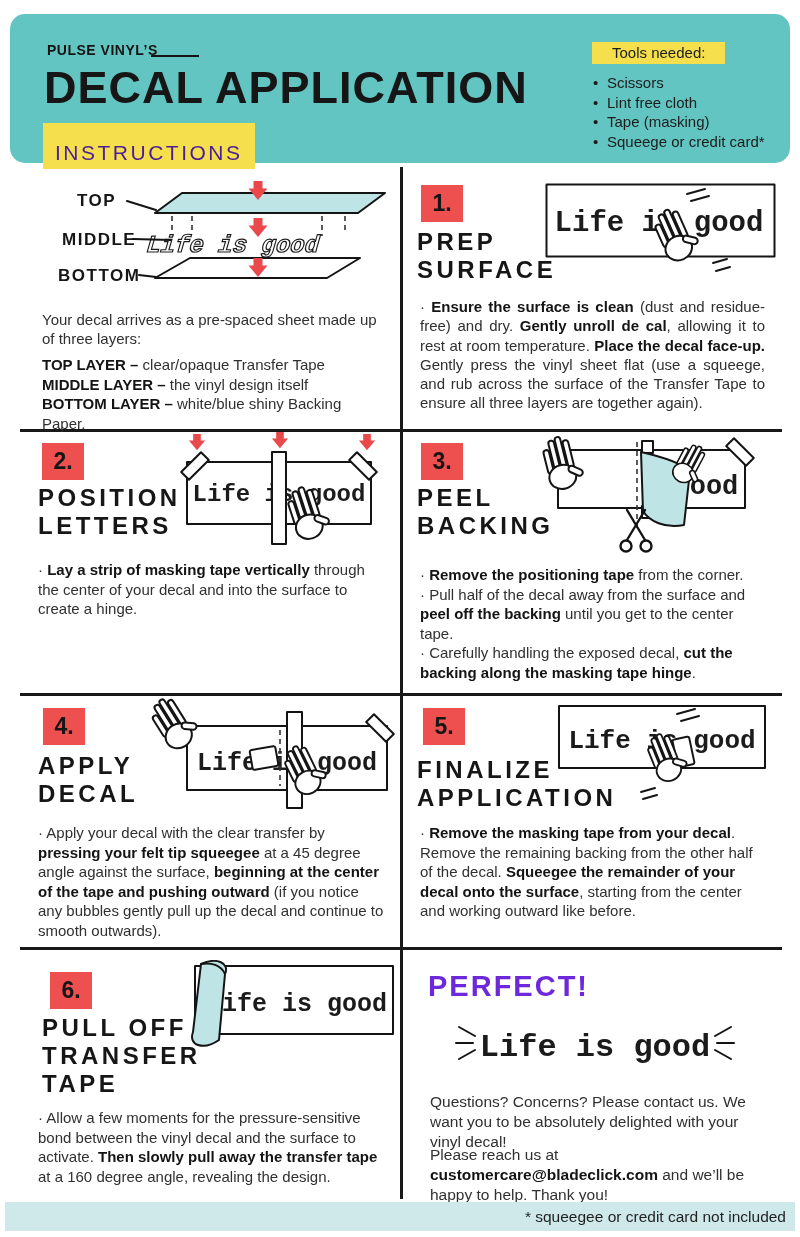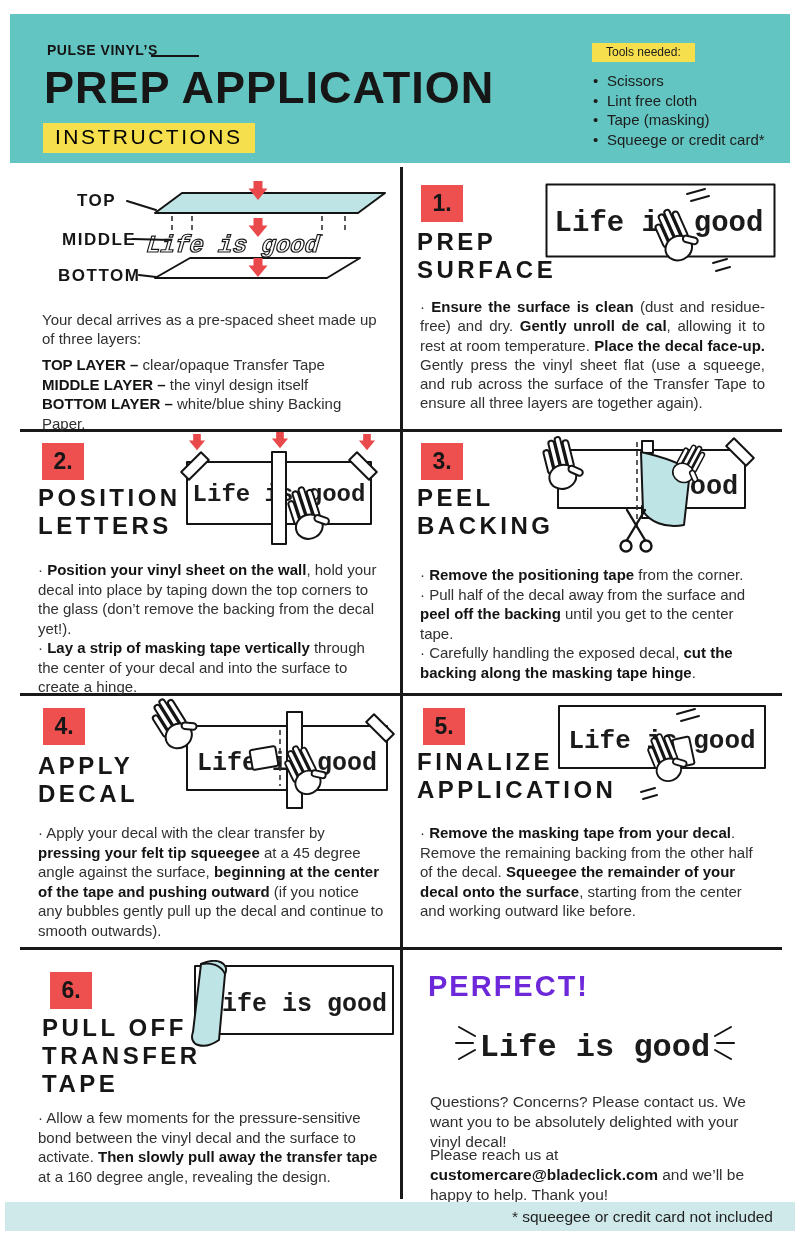--- a/index.html
+++ b/index.html
@@ -1,27 +1,27 @@
 <!DOCTYPE html>
 <html><head>
 <meta charset="utf-8">
 <style>
   * { margin:0; padding:0; box-sizing:border-box; }
   html,body { background:#ffffff; }
   body { width:800px; height:1237px; font-family:"Liberation Sans", sans-serif; color:#2b2b2b; }
   .page { position:relative; width:800px; height:1237px; background:#fff; overflow:hidden; }
 
   
-  .header { position:absolute; left:10px; top:14px; width:780px; height:149px; background:#63c5c1; }
+  .header { position:absolute; left:10px; top:14px; width:780px; height:149px; background:#63c5c1;border-radius:15px; }
   .brand { position:absolute; left:37px; top:28px; font-size:14px; font-weight:700; letter-spacing:.5px; color:#141414; }
   .brand-line { position:absolute; left:141px; top:41px; width:48px; height:2px; background:#141414; }
   .big-title { position:absolute; left:34px; top:48px; font-size:45px; font-weight:800; letter-spacing:1px; color:#161616; white-space:nowrap; }
-  .instructions { position:absolute; left:33px; top:109px; background:#f5df4d; padding:2px 12px 4px; font-size:21px; letter-spacing:2.5px; color:#000000; font-weight:400; }
+  .instructions { position:absolute; left:33px; top:109px; background:#f5df4d; padding:18px 12px 4px; font-size:21px; letter-spacing:2.5px; color:#4c1d95; font-weight:400; }
   .tools { position:absolute; left:582px; top:28px; width:200px; }
-  .tools-label { display:inline-block; background:#f5df4d; padding:2px 14px 3px; font-size:12px; color:#1c1c1c; }
+  .tools-label { display:inline-block; background:#f5df4d; padding:2px 20px 3px; font-size:15px; color:#1c1c1c; }
   .tools ul { list-style:none; margin-top:9px; }
   .tools li { position:relative; font-size:15px; line-height:19.5px; padding-left:15px; color:#1c1c1c; }
   .tools li::before { content:"•"; position:absolute; left:1px; top:0; }
 
   
   .vdiv { position:absolute; left:400px; top:167px; width:3px; height:1032px; background:#191919; }
   .hdiv { position:absolute; left:20px; width:762px; height:3px; background:#191919; }
 
   
   .panel { position:absolute; }
@@ -42,21 +42,21 @@
   .outlinetext { font-family:"Liberation Mono", monospace; font-weight:700; fill:#ffffff; stroke:#1b1b1b; stroke-width:1.2px; }
   .diag-label { font-family:"Liberation Sans", sans-serif; font-weight:800; font-size:17px; letter-spacing:1.5px; fill:#161616; }
   .dash { stroke:#333; stroke-width:1.6; stroke-dasharray:5 4; fill:none; }
   .scis { stroke:#141414; fill:none; stroke-width:2.4; stroke-linecap:round; }
 
   
   .perfect-heading { position:absolute; font-size:29px; font-weight:800; letter-spacing:2px; color:#6d28d9; }
   .closing-copy { position:absolute; font-size:15.5px; line-height:20px; color:#303030; }
 
   
-  .footbar { position:absolute; left:5px; top:1202px; width:790px; height:29px; background:#cfe9ea; text-align:right; font-size:15.5px; line-height:29px; color:#1f1f1f; padding-right:22px; }
+  .footbar { position:absolute; left:5px; top:1202px; width:790px; height:29px; background:#cfe9ea; text-align:right; font-size:15.5px; line-height:29px; color:#1f1f1f; padding-right:9px; }
 </style>
 </head>
 <body>
 
 <svg width="0" height="0" style="position:absolute" aria-hidden="true">
   <defs>
     <g id="hand">
       <rect x="7" y="13" width="5.6" height="24" rx="2.8"></rect>
       <rect x="14" y="5" width="5.6" height="31" rx="2.8"></rect>
       <rect x="21" y="3" width="5.6" height="33" rx="2.8"></rect>
@@ -77,21 +77,21 @@
       <circle cx="27" cy="36" r="5.5"></circle>
     </g>
   </defs>
 </svg>
 
 <div class="page">
 
   <header class="header">
     <div class="brand">PULSE VINYL’S</div>
     <div class="brand-line"></div>
-    <h1 class="big-title">PREP APPLICATION</h1>
+    <h1 class="big-title">DECAL APPLICATION</h1>
     <div class="instructions">INSTRUCTIONS</div>
     <div class="tools">
       <span class="tools-label">Tools needed:</span>
       <ul>
         <li>Scissors</li>
         <li>Lint free cloth</li>
         <li>Tape (masking)</li>
         <li>Squeege or credit card*</li>
       </ul>
     </div>
@@ -164,21 +164,20 @@
       <rect class="la" x="22" y="30" width="184" height="62" stroke-width="2.5"></rect>
       <use href="#tape" class="la" transform="translate(30,34) rotate(-45)"></use>
       <use href="#tape" class="la" transform="translate(198,34) rotate(45)"></use>
       <text class="decaltext" x="114" y="69" font-size="24" text-anchor="middle">Life is good</text>
       <rect class="la" x="107" y="20" width="14" height="92" stroke-width="2.2"></rect>
       <g transform="translate(112,60) rotate(-18)">
           <use href="#hand" class="la"></use>
         </g>
     </svg>
     <div class="copy" style="left:13px;top:128px;width:348px;line-height:19.5px">
-      <p><span>· </span><span class="b">Position your vinyl sheet on the wall</span><span>, hold your decal into place by taping down the top corners to the glass (don’t remove the backing from the decal yet!).</span></p>
       <p><span>· </span><span class="b">Lay a strip of masking tape vertically</span><span> through the center of your decal and into the surface to create a hinge.</span></p>
     </div>
   </section>
 
   <section class="panel" style="left:405px;top:432px;width:372px;height:258px">
     <div class="stepnum" style="left:16px;top:11px">3.</div>
     <h2 class="steptitle" style="left:12px;top:52px">PEEL
 BACKING</h2>
     <svg class="illo" style="left:108px;top:0px" width="262" height="128" viewBox="0 0 262 128">
       <rect class="la" x="45" y="18" width="187" height="58" stroke-width="2.4"></rect>
@@ -221,21 +220,21 @@
           <use href="#hand" class="la"></use>
         </g>
     </svg>
     <div class="copy" style="left:13px;top:127px;width:349px;line-height:19.5px">
       <p><span>· Apply your decal with the clear transfer by </span><span class="b">pressing your felt tip squeegee</span><span> at a 45 degree angle against the surface, </span><span class="b">beginning at the center of the tape and pushing outward</span><span> (if you notice any bubbles gently pull up the decal and continue to smooth outwards).</span></p>
     </div>
   </section>
 
   <section class="panel" style="left:405px;top:696px;width:372px;height:250px">
     <div class="stepnum" style="left:18px;top:12px">5.</div>
-    <h2 class="steptitle" style="left:12px;top:52px">FINALIZE
+    <h2 class="steptitle" style="left:12px;top:60px">FINALIZE
 APPLICATION</h2>
     <svg class="illo" style="left:152px;top:8px" width="212" height="102" viewBox="0 0 212 102">
       <rect class="la" x="2" y="2" width="206" height="62" stroke-width="2.5"></rect>
       <text class="decaltext" x="105" y="44" font-size="26" text-anchor="middle">Life is good</text>
       <line class="la-thin" x1="120" y1="10" x2="138" y2="5"></line>
       <line class="la-thin" x1="124" y1="17" x2="142" y2="12"></line>
       <rect class="la" x="118" y="34" width="17" height="28" rx="2" transform="rotate(-12 126 48)"></rect>
       <g transform="translate(80,36) rotate(-22) scale(0.92)">
           <use href="#hand" class="la"></use>
         </g>

